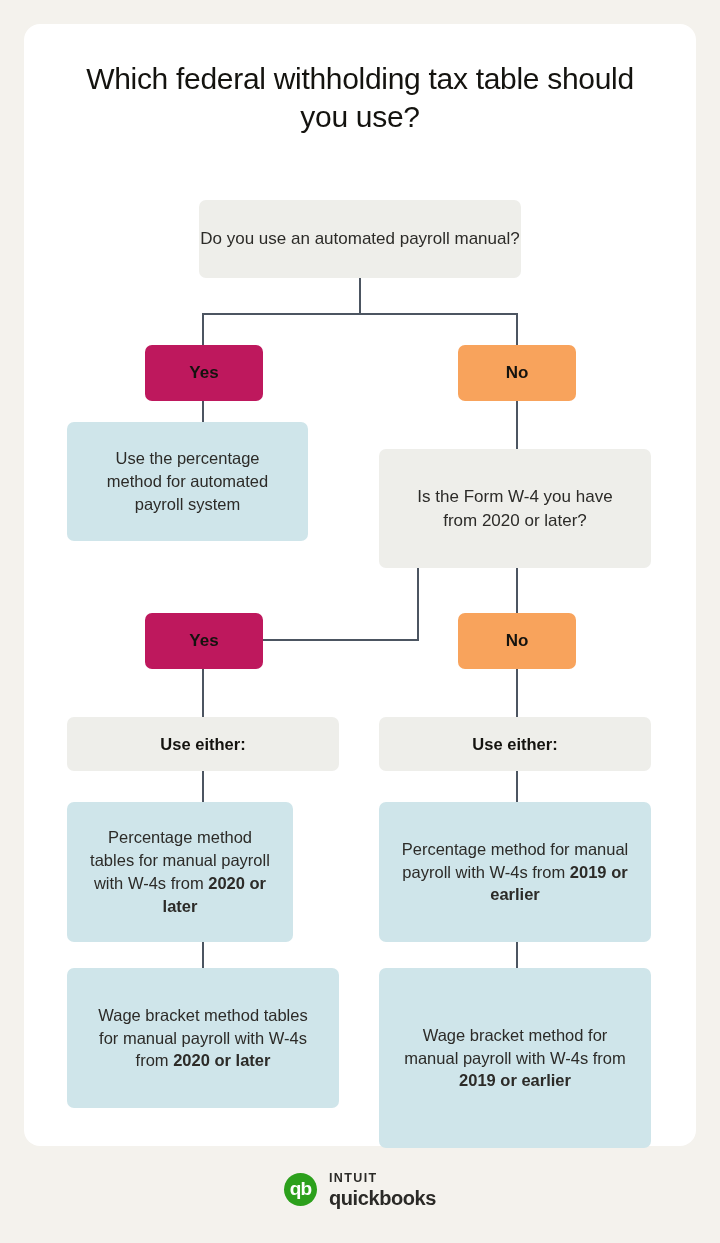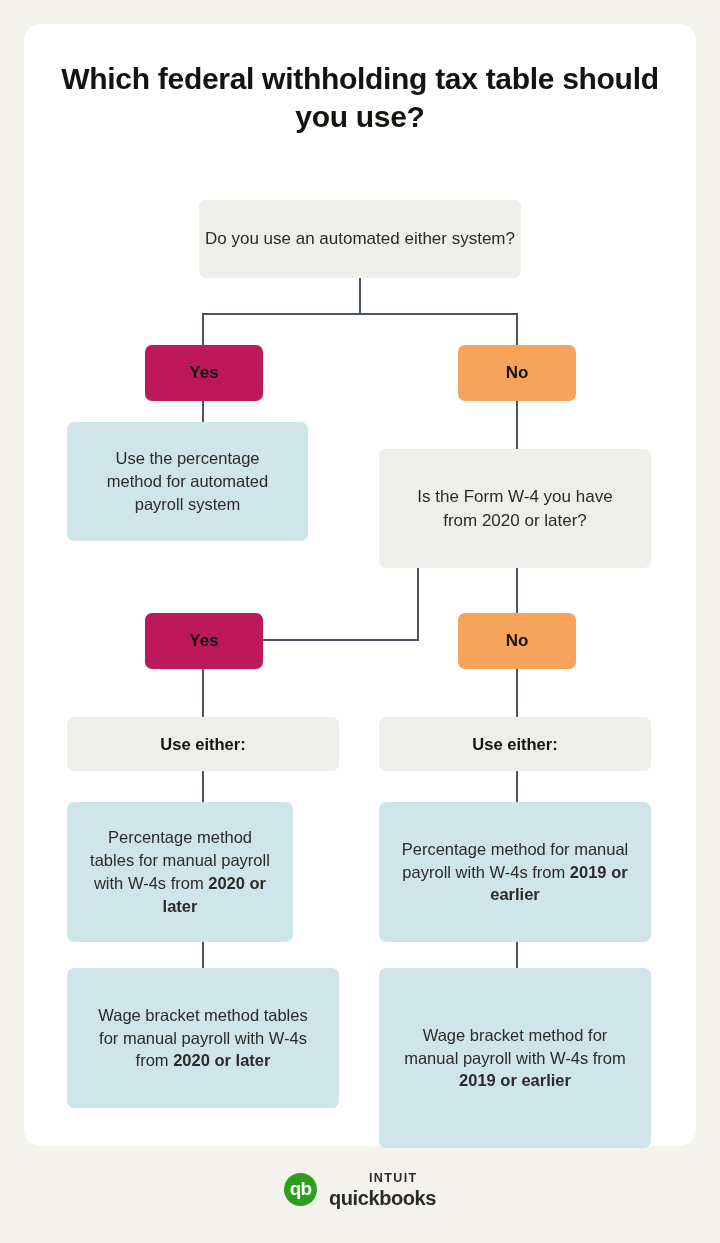--- a/index.html
+++ b/index.html
@@ -32,21 +32,21 @@
   }
 
   
   #title {
     position: absolute;
     left: 60px;
     top: 60px;
     width: 600px;
     text-align: center;
     font-size: 30px;
-    font-weight: bold;
+    font-weight: normal;
     line-height: 1.28;
     color: #14130f;
     letter-spacing: -0.3px;
   }
 
   
   .node {
     position: absolute;
     box-sizing: border-box;
     display: flex;
@@ -123,39 +123,38 @@
     flex-direction: column;
     justify-content: center;
     line-height: 1;
   }
   #logo-intuit {
     font-size: 12.5px;
     font-weight: bold;
     color: #2b2a27;
     letter-spacing: 1.4px;
     margin-bottom: 3px;
-    margin-left: 40px;
   }
   #logo-qb {
     font-size: 20px;
     font-weight: bold;
     color: #2b2a27;
     letter-spacing: -0.4px;
   }
 </style>
 </head>
 <body>
 
 <div id="page">
 
   <div id="card"></div>
 
   <div id="title">Which federal withholding tax table should you use?</div>
 
-  <div class="node node-gray node-q" style="left:199px; top:200px; width:322px; height:78px;">Do you use an automated either system?</div>
+  <div class="node node-gray node-q" style="left:199px; top:200px; width:322px; height:78px;">Do you use an automated payroll manual?</div>
 
   <div class="conn conn-v" style="left:359px; top:278px; width:2px; height:36px;"></div>
   <div class="conn conn-h" style="left:202px; top:313px; width:316px; height:2px;"></div>
   <div class="conn conn-v" style="left:202px; top:313px; width:2px; height:33px;"></div>
   <div class="conn conn-v" style="left:516px; top:313px; width:2px; height:33px;"></div>
 
   <div class="node node-green node-label" style="left:145px; top:345px; width:118px; height:56px;">Yes</div>
 
   <div class="node node-orange node-label" style="left:458px; top:345px; width:118px; height:56px;">No</div>
 

